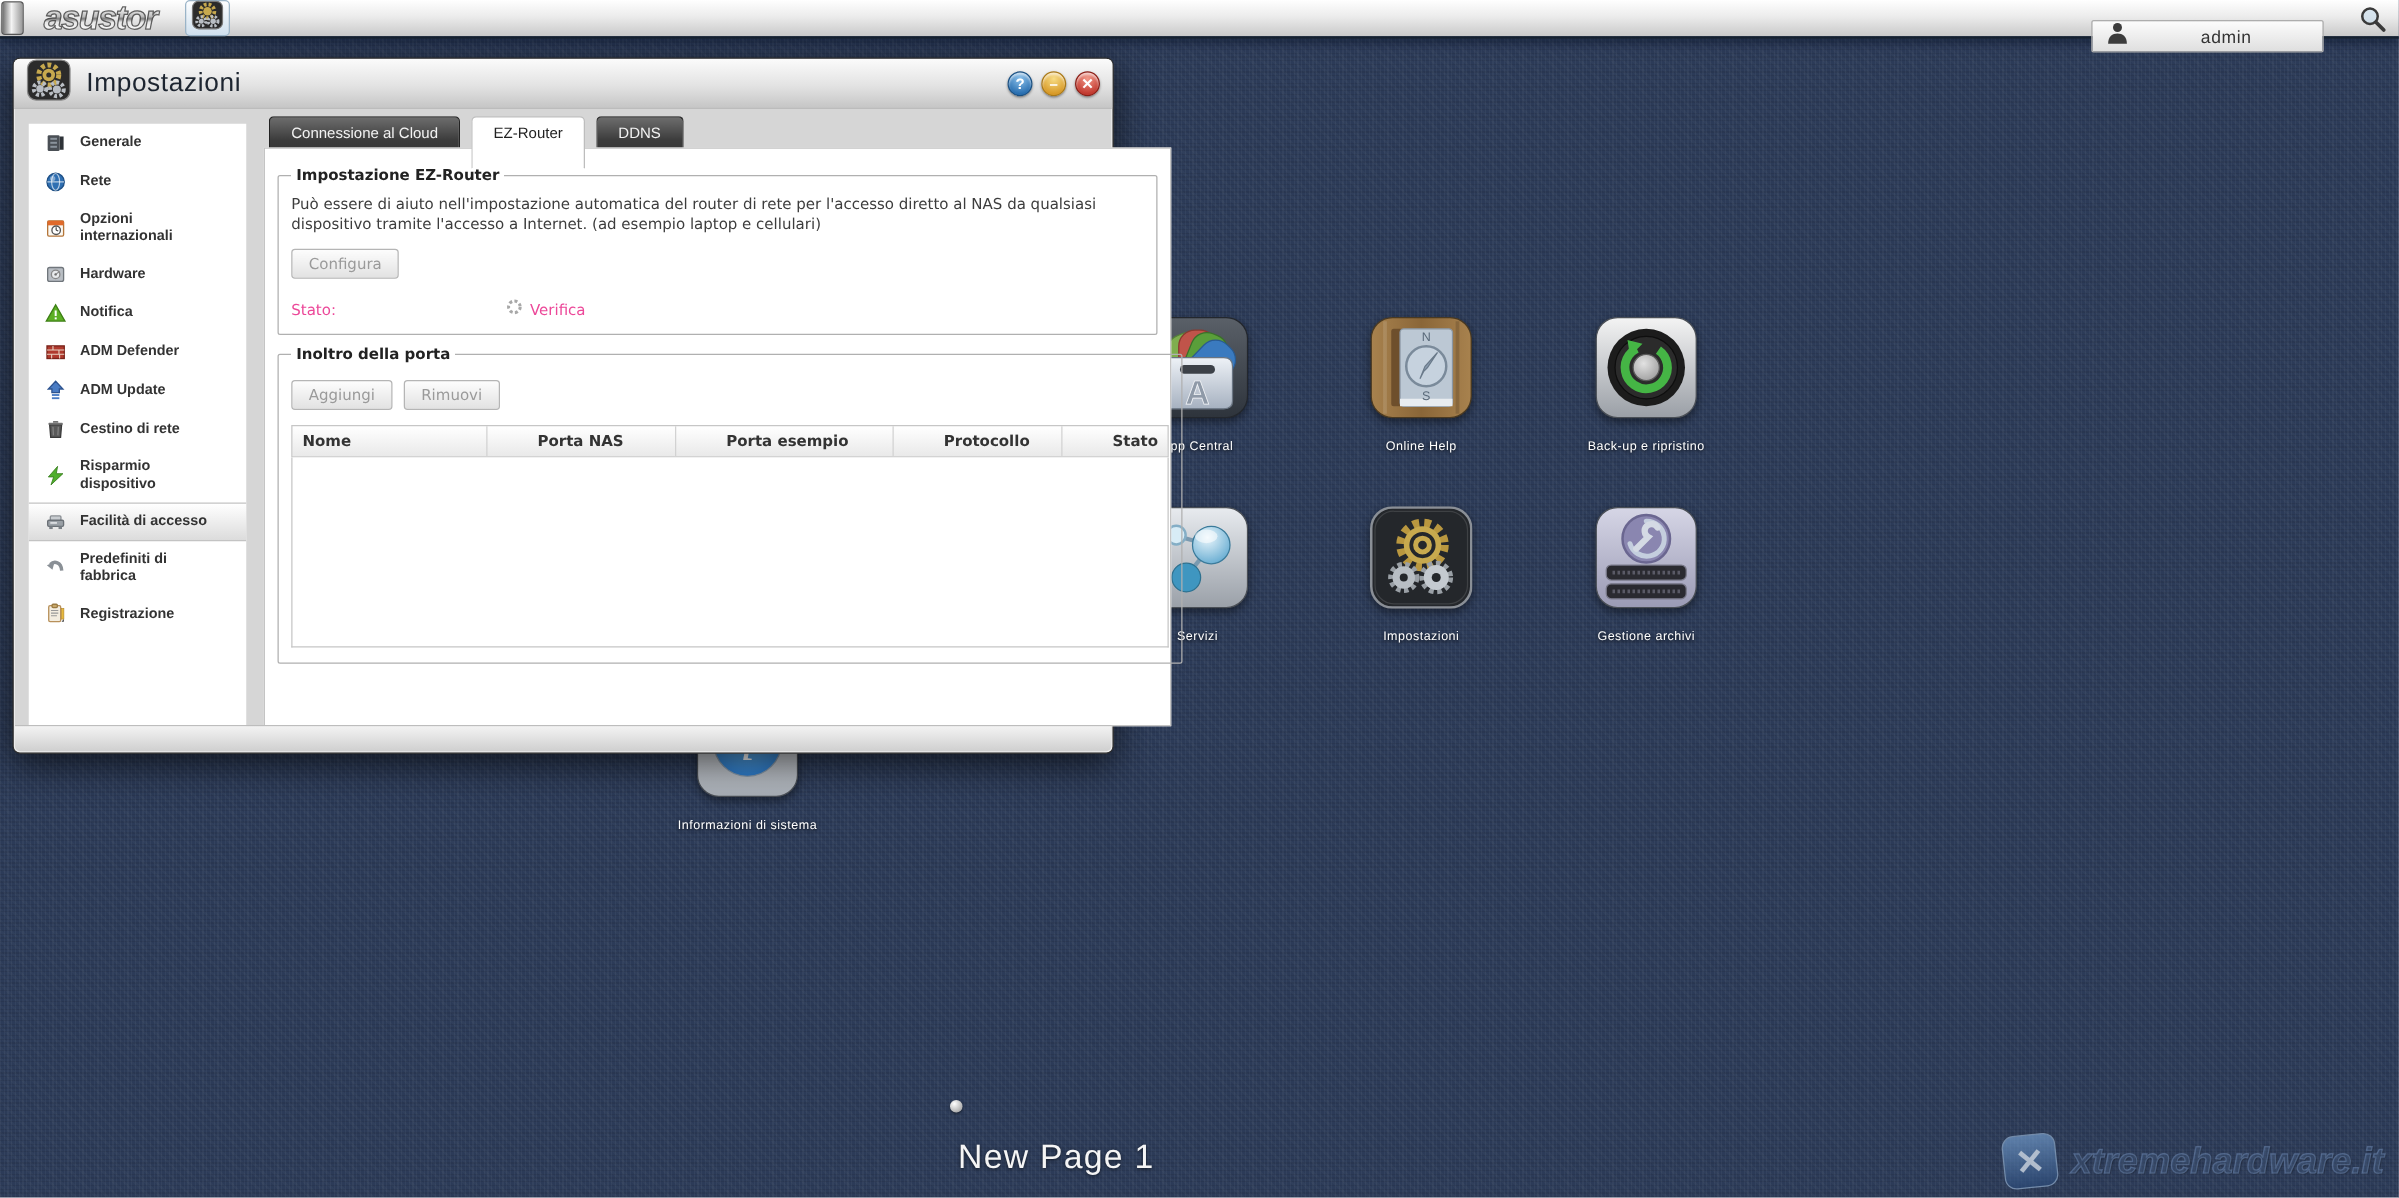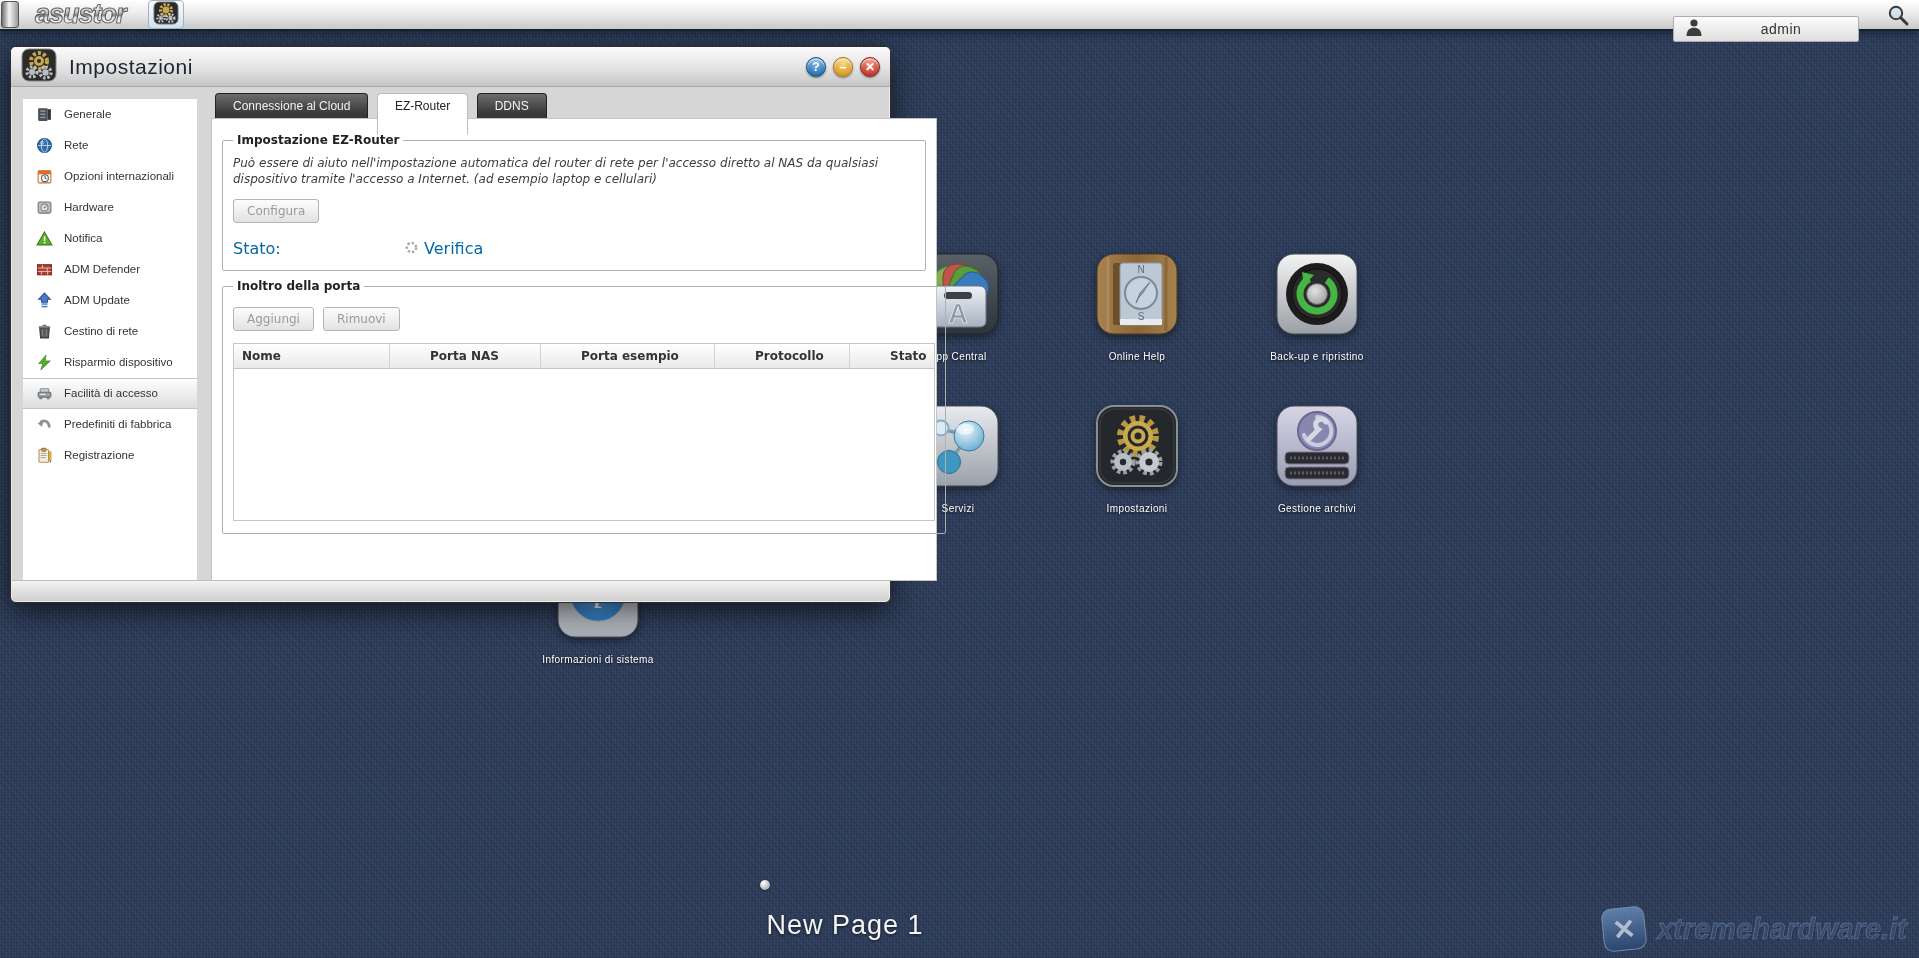--- a/index.html
+++ b/index.html
@@ -72,21 +72,21 @@
   .wbtn.close { background:radial-gradient(circle at 50% 28%,#f29888,#c23a30 75%); border:1px solid #8a2018; }
 
   .sidebar {
     position:absolute; left:12px; top:52px; width:174px; height:482px;
     background:#ffffff; overflow:hidden;
   }
   .side-item {
     display:flex; align-items:center; gap:11px; padding:6px 6px 6px 13px;
     font-size:11.5px; color:#333; cursor:default; border-top:1px solid transparent; border-bottom:1px solid transparent;
   }
-  .side-item .lbl { line-height:1.25; width:112px; }
+  .side-item .lbl { line-height:1.25; width:112px;font-weight:bold; }
   .side-item.selected {
     background:linear-gradient(180deg,#ffffff,#dcdcdc);
     border-top:1px solid #c3c3c3; border-bottom:1px solid #c3c3c3;
   }
   .icon16 { width:17px; height:17px; flex:0 0 17px; }
 
   .tabstrip { position:absolute; left:204px; top:46px; right:10px; height:26px; }
   .tab {
     display:inline-block; height:42px; line-height:25px; padding:0 17px; margin-right:4px;
     font-size:12px; border-radius:4px 4px 0 0; position:relative;
@@ -100,28 +100,28 @@
     z-index:3; top:0;
   }
   .content {
     position:absolute; left:200px; top:71px; width:726px; height:463px;
     background:#ffffff; border:1px solid #c4c4c4; padding:6px 10px;
   }
   fieldset {
     border:1px solid #b0b0b0; border-radius:2px; padding:6px 10px 12px 10px; margin-top:8px;
   }
   legend { font-size:12px; font-weight:bold; color:#222; padding:0 4px; font-family:"DejaVu Sans",sans-serif; }
-  .desc { font-size:12px; color:#3d3d3d; line-height:1.35; font-family:"DejaVu Sans",sans-serif; margin-top:2px;font-style:italic; }
+  .desc { font-size:12px; color:#3d3d3d; line-height:1.35; font-family:"DejaVu Sans",sans-serif; margin-top:2px; }
   .btn {
     display:inline-block; padding:4px 13px; font-size:12px; color:#9a9a9a;
     background:linear-gradient(180deg,#fdfdfd,#e2e2e2); border:1px solid #b5b5b5; border-radius:3px;
     font-family:"DejaVu Sans",sans-serif;
   }
   .cfg-row { margin-top:12px; }
-  .status-row { margin-top:16px; display:flex; align-items:center; font-size:16px; color:#0369a1; font-family:"DejaVu Sans",sans-serif; }
+  .status-row { margin-top:16px; display:flex; align-items:flex-end; font-size:12px; color:#ec4899; font-family:"DejaVu Sans",sans-serif; }
   .status-row .slabel { width:172px; }
   .status-row .sval { margin-left:6px; }
   .btn-row { margin-top:8px; display:flex; gap:9px; }
   .ptable { margin-top:12px; }
   .thead {
     display:flex; background:linear-gradient(180deg,#ffffff,#e9e9e9);
     border:1px solid #c6c6c6; font-family:"DejaVu Sans",sans-serif;gap:32px;
   }
   .th {
     font-size:12px; font-weight:bold; color:#333; padding:5px 8px; border-right:1px solid #d2d2d2;

